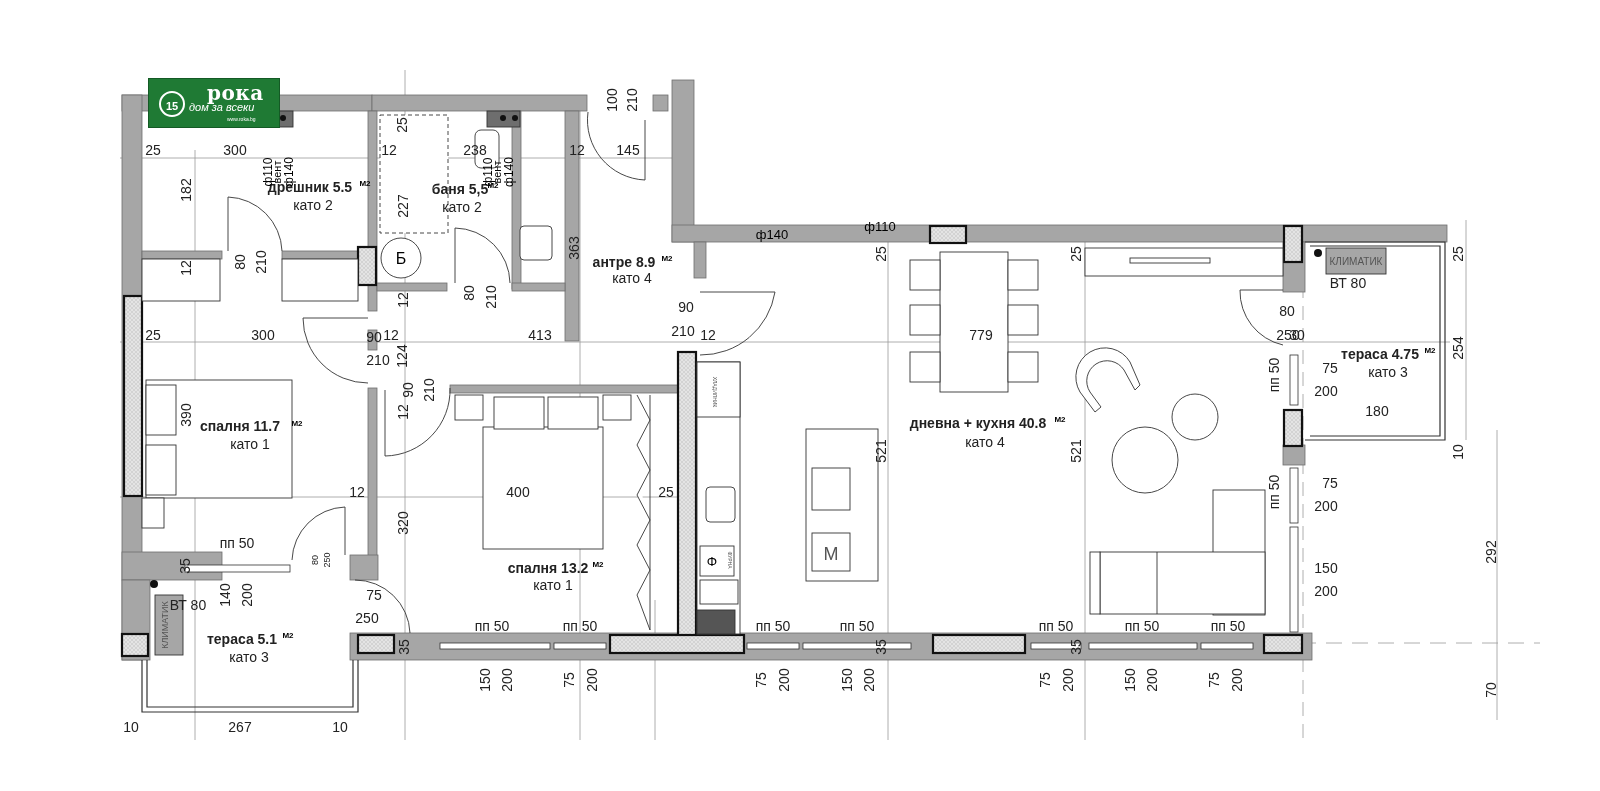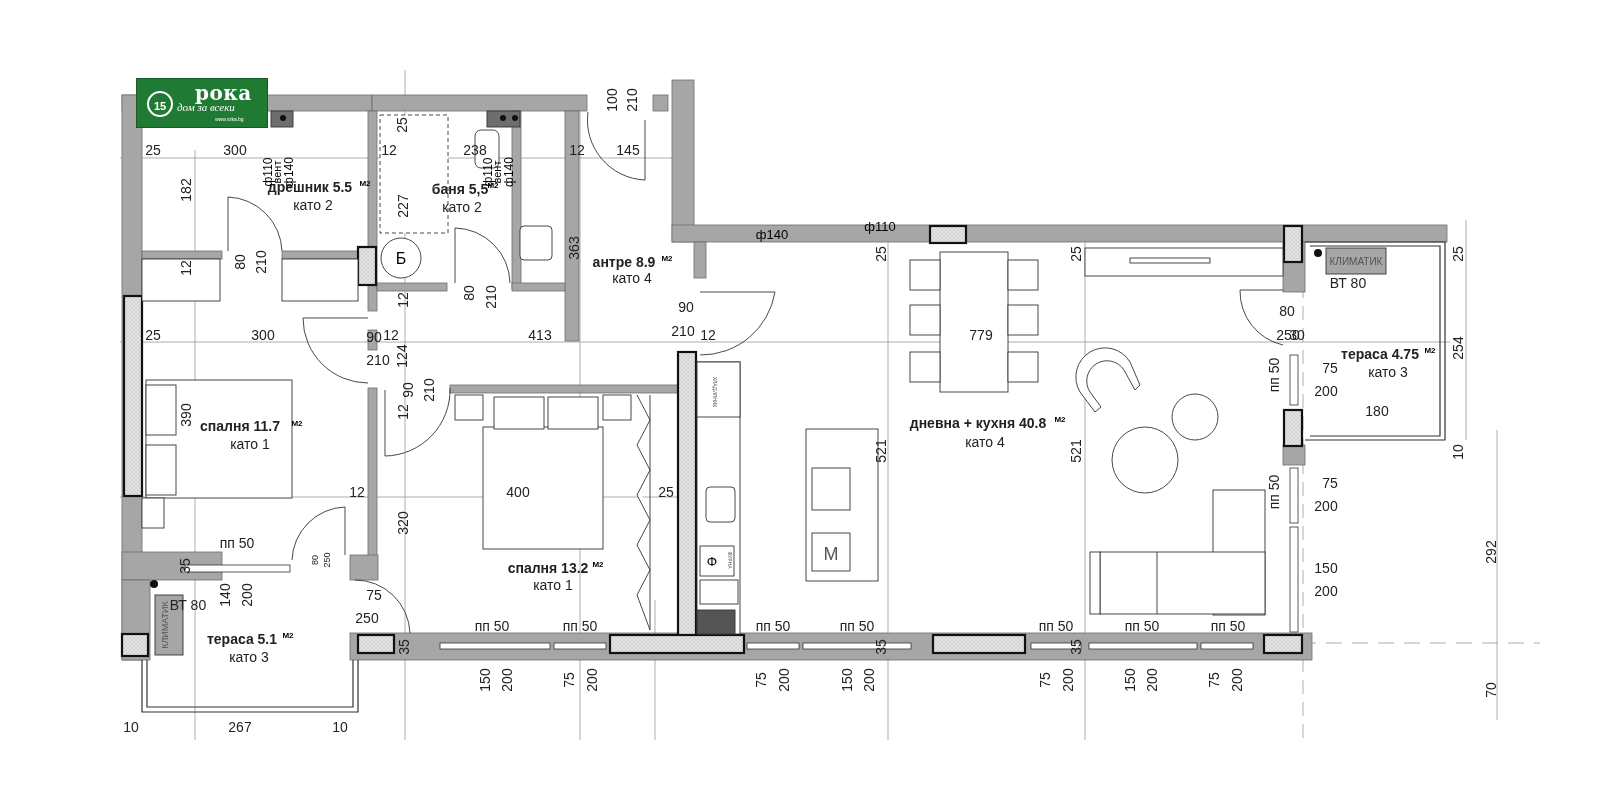--- a/index.html
+++ b/index.html
@@ -1,21 +1,21 @@
 <!DOCTYPE html>
 <html><head>
 <meta charset="utf-8">
 <style>
   html, body { margin: 0; padding: 0; background: #ffffff; }
   body { width: 1600px; height: 791px; position: relative; overflow: hidden; font-family: "Liberation Sans", sans-serif; }
   #plan { position: absolute; left: 0; top: 0; }
-  .logo { position: absolute; left: 136px; top: 78px; width: 132px; height: 50px; background: #1f7a34; border: 1px solid #145a25; box-sizing: border-box; color: #fff; }
+  .logo { position: absolute; left: 148px; top: 78px; width: 132px; height: 50px; background: #1f7a34; border: 1px solid #145a25; box-sizing: border-box; color: #fff; }
   .logo .badge { position: absolute; left: 10px; top: 12px; width: 26px; height: 26px; border: 2px solid #fff; border-radius: 50%; font-size: 11px; font-weight: bold; text-align: center; line-height: 26px; box-sizing: border-box; }
   .logo .brand { position: absolute; left: 58px; top: 2px; font-size: 20px; font-weight: bold; font-family: "DejaVu Serif", serif; letter-spacing: 0.5px; text-align: center; }
-  .logo .slogan { position: absolute; left: 40px; top: 22px; font-size: 11px; font-style: italic; font-family: Liberation Serif, serif; text-align: center; }
+  .logo .slogan { position: absolute; left: 40px; top: 22px; font-size: 11px; font-style: italic; font-family: Liberation Sans, sans-serif; text-align: center; }
   .logo .url { position: absolute; left: 78px; top: 37px; font-size: 5px; }
   svg text { font-family: "Liberation Sans", sans-serif; }
   .room-title { font-weight: bold; font-size: 14px; fill: #222; }
   .room-sub { font-size: 14px; fill: #222; }
   .dim { font-size: 14px; fill: #222; }
 </style>
 </head>
 <body>
 
 <svg id="plan" width="1600" height="791" viewBox="0 0 1600 791" xmlns="http://www.w3.org/2000/svg">

